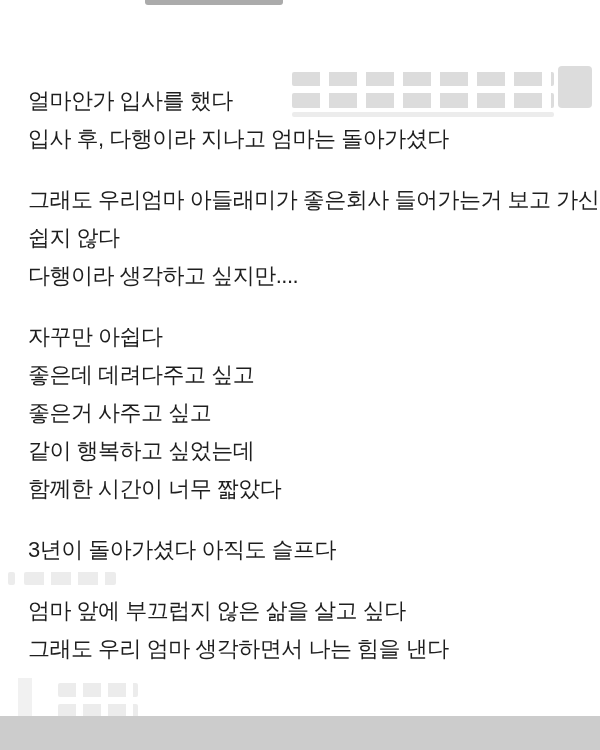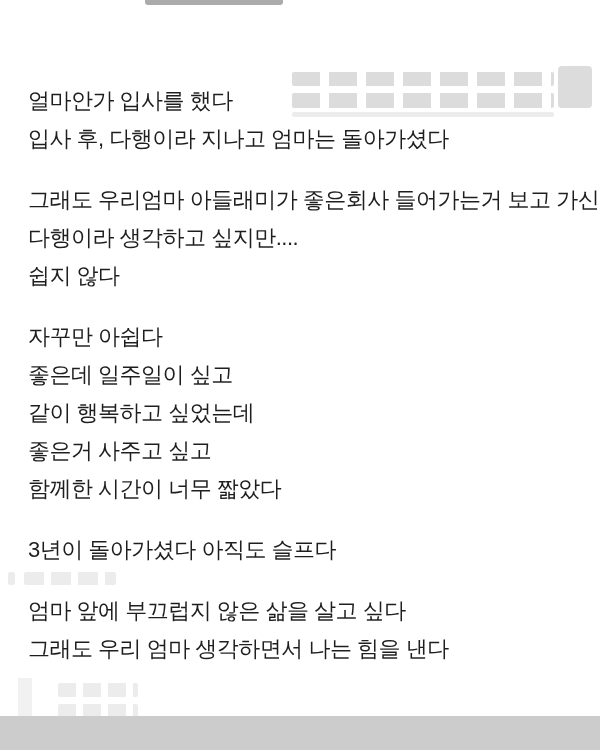--- a/index.html
+++ b/index.html
@@ -110,29 +110,29 @@
 
   <div class="content">
 
     <div class="para">
       <div class="line">얼마안가 입사를 했다</div>
       <div class="line">입사 후, 다행이라 지나고 엄마는 돌아가셨다</div>
     </div>
 
     <div class="para">
       <div class="line">그래도 우리엄마 아들래미가 좋은회사 들어가는거 보고 가신게</div>
+      <div class="line">쉽지 않다</div>
       <div class="line">다행이라 생각하고 싶지만....</div>
-      <div class="line">쉽지 않다</div>
     </div>
 
     <div class="para">
       <div class="line">자꾸만 아쉽다</div>
-      <div class="line">좋은데 일주일이 싶고</div>
+      <div class="line">좋은데 데려다주고 싶고</div>
+      <div class="line">좋은거 사주고 싶고</div>
       <div class="line">같이 행복하고 싶었는데</div>
-      <div class="line">좋은거 사주고 싶고</div>
       <div class="line">함께한 시간이 너무 짧았다</div>
     </div>
 
     <div class="para">
       <div class="line">3년이 돌아가셨다 아직도 슬프다</div>
     </div>
 
     <div class="para">
       <div class="line">엄마 앞에 부끄럽지 않은 삶을 살고 싶다</div>
       <div class="line">그래도 우리 엄마 생각하면서 나는 힘을 낸다</div>

